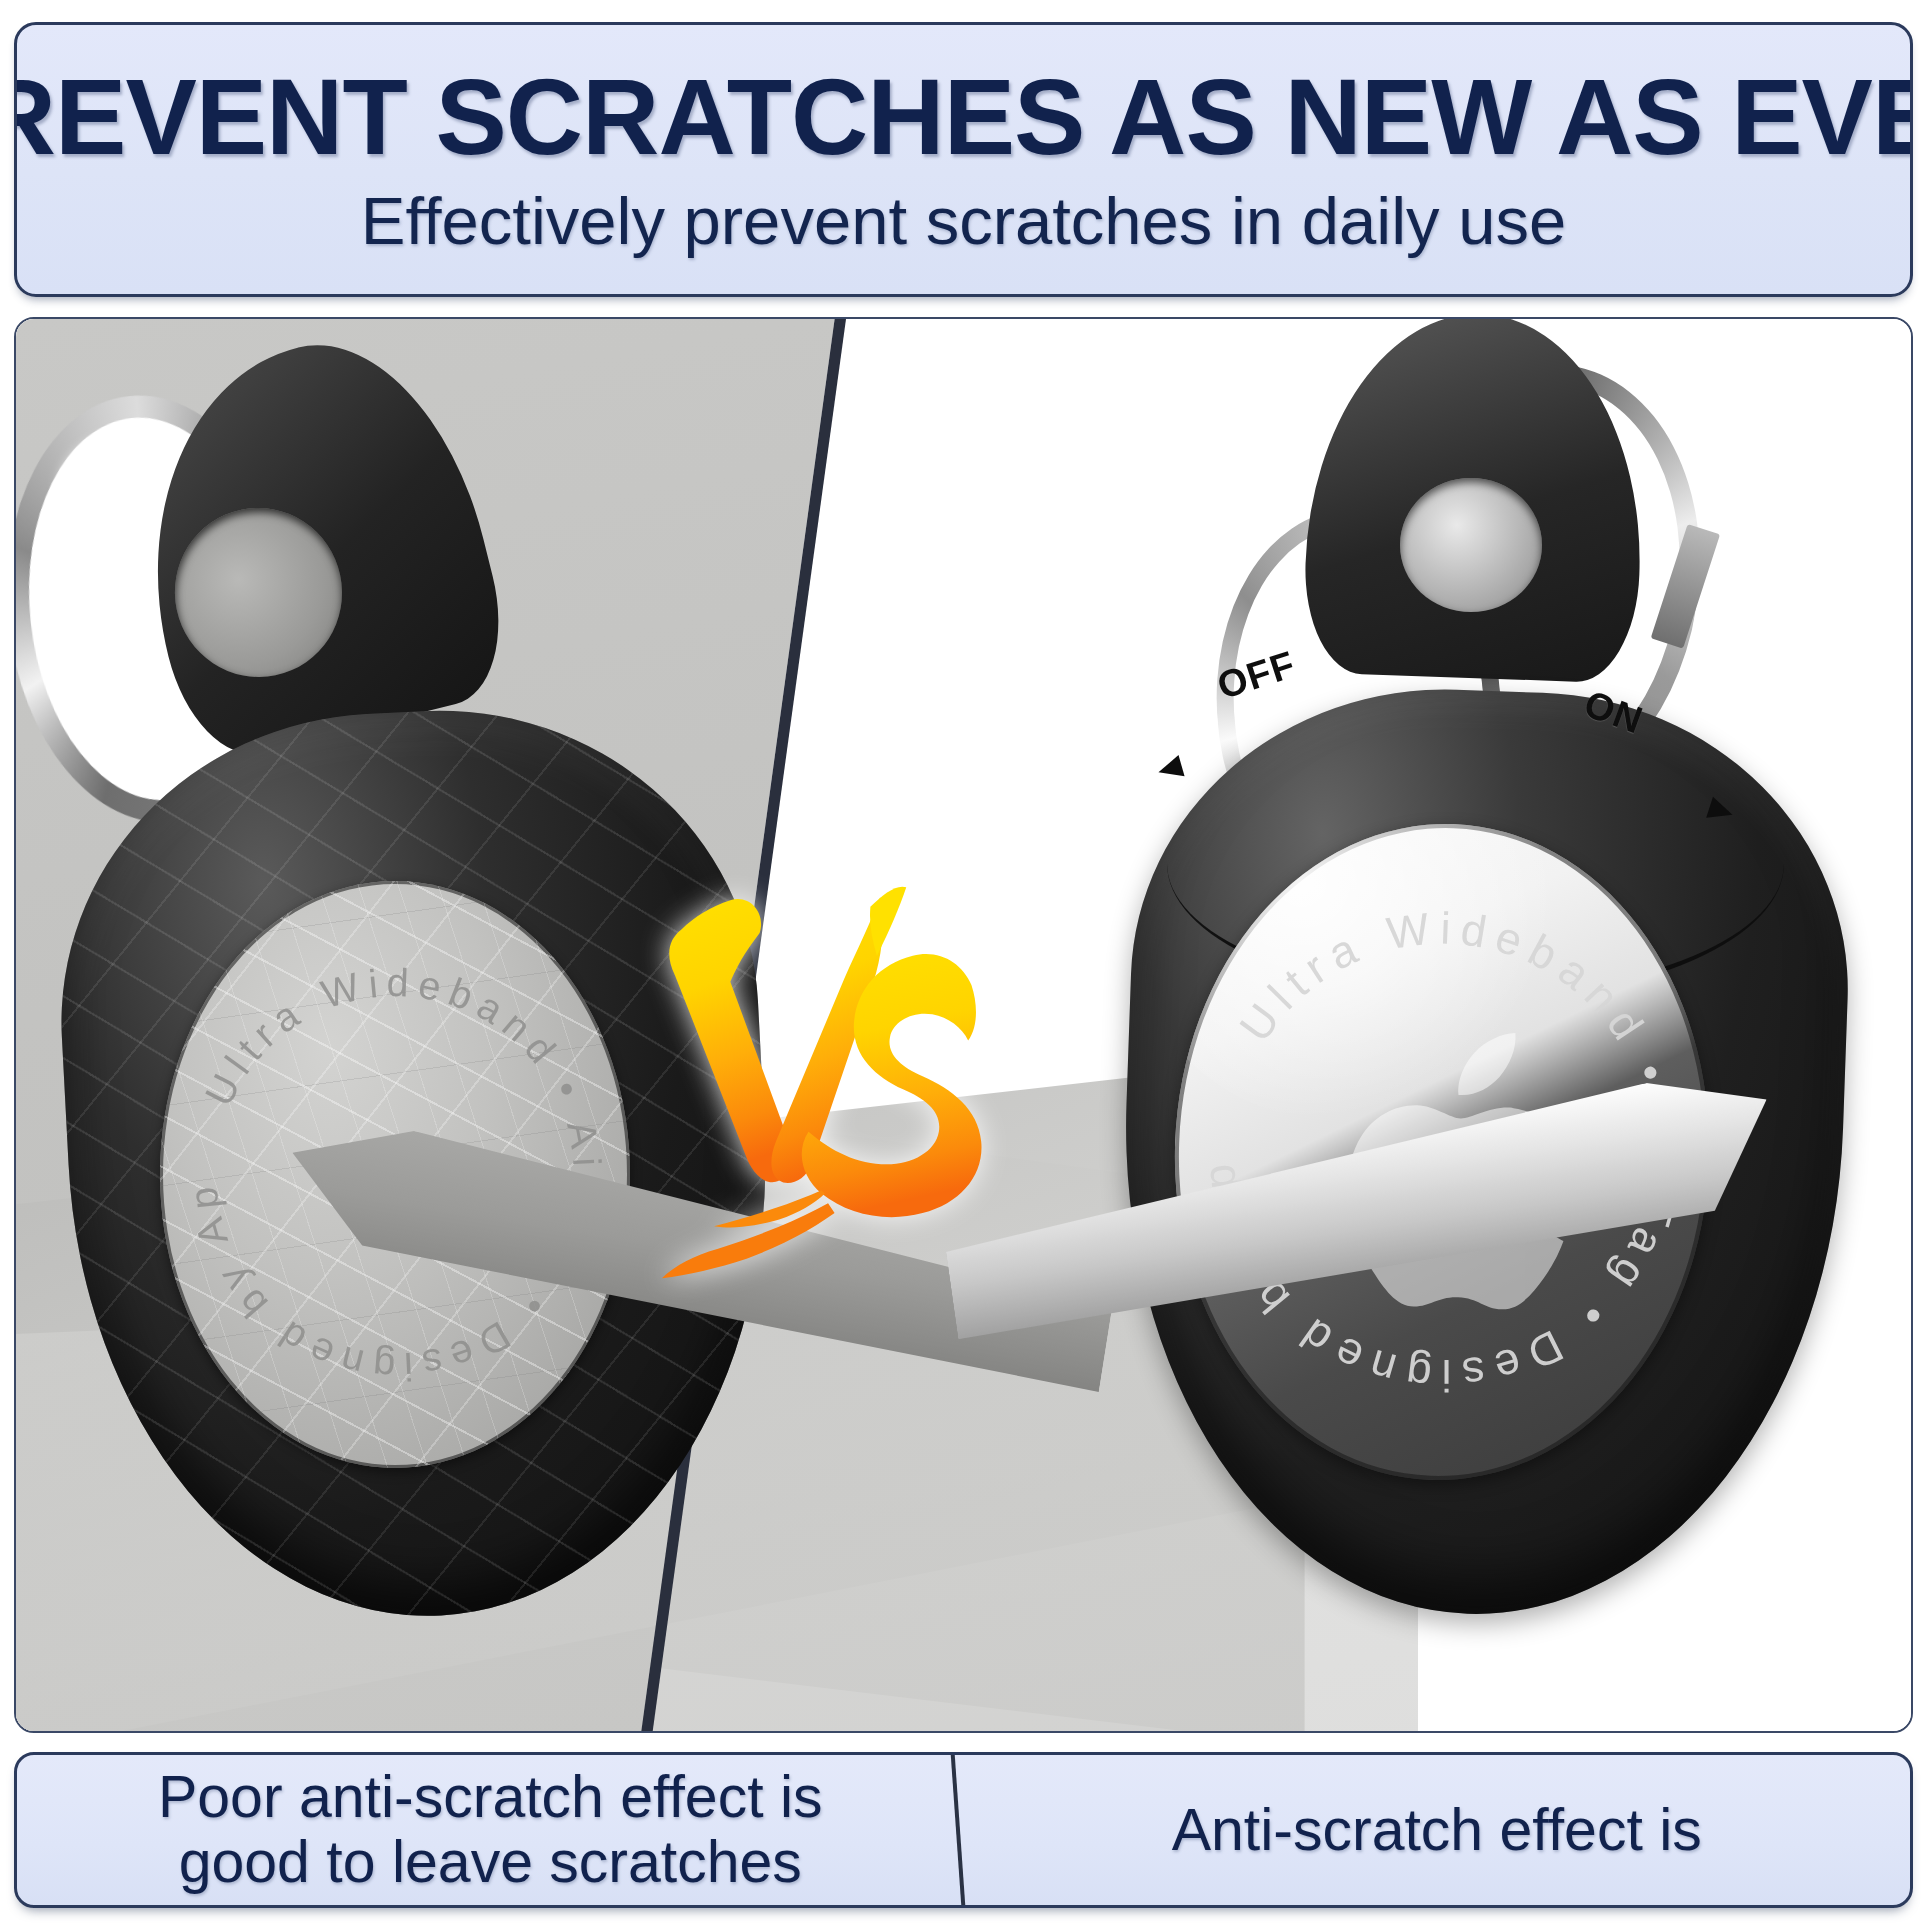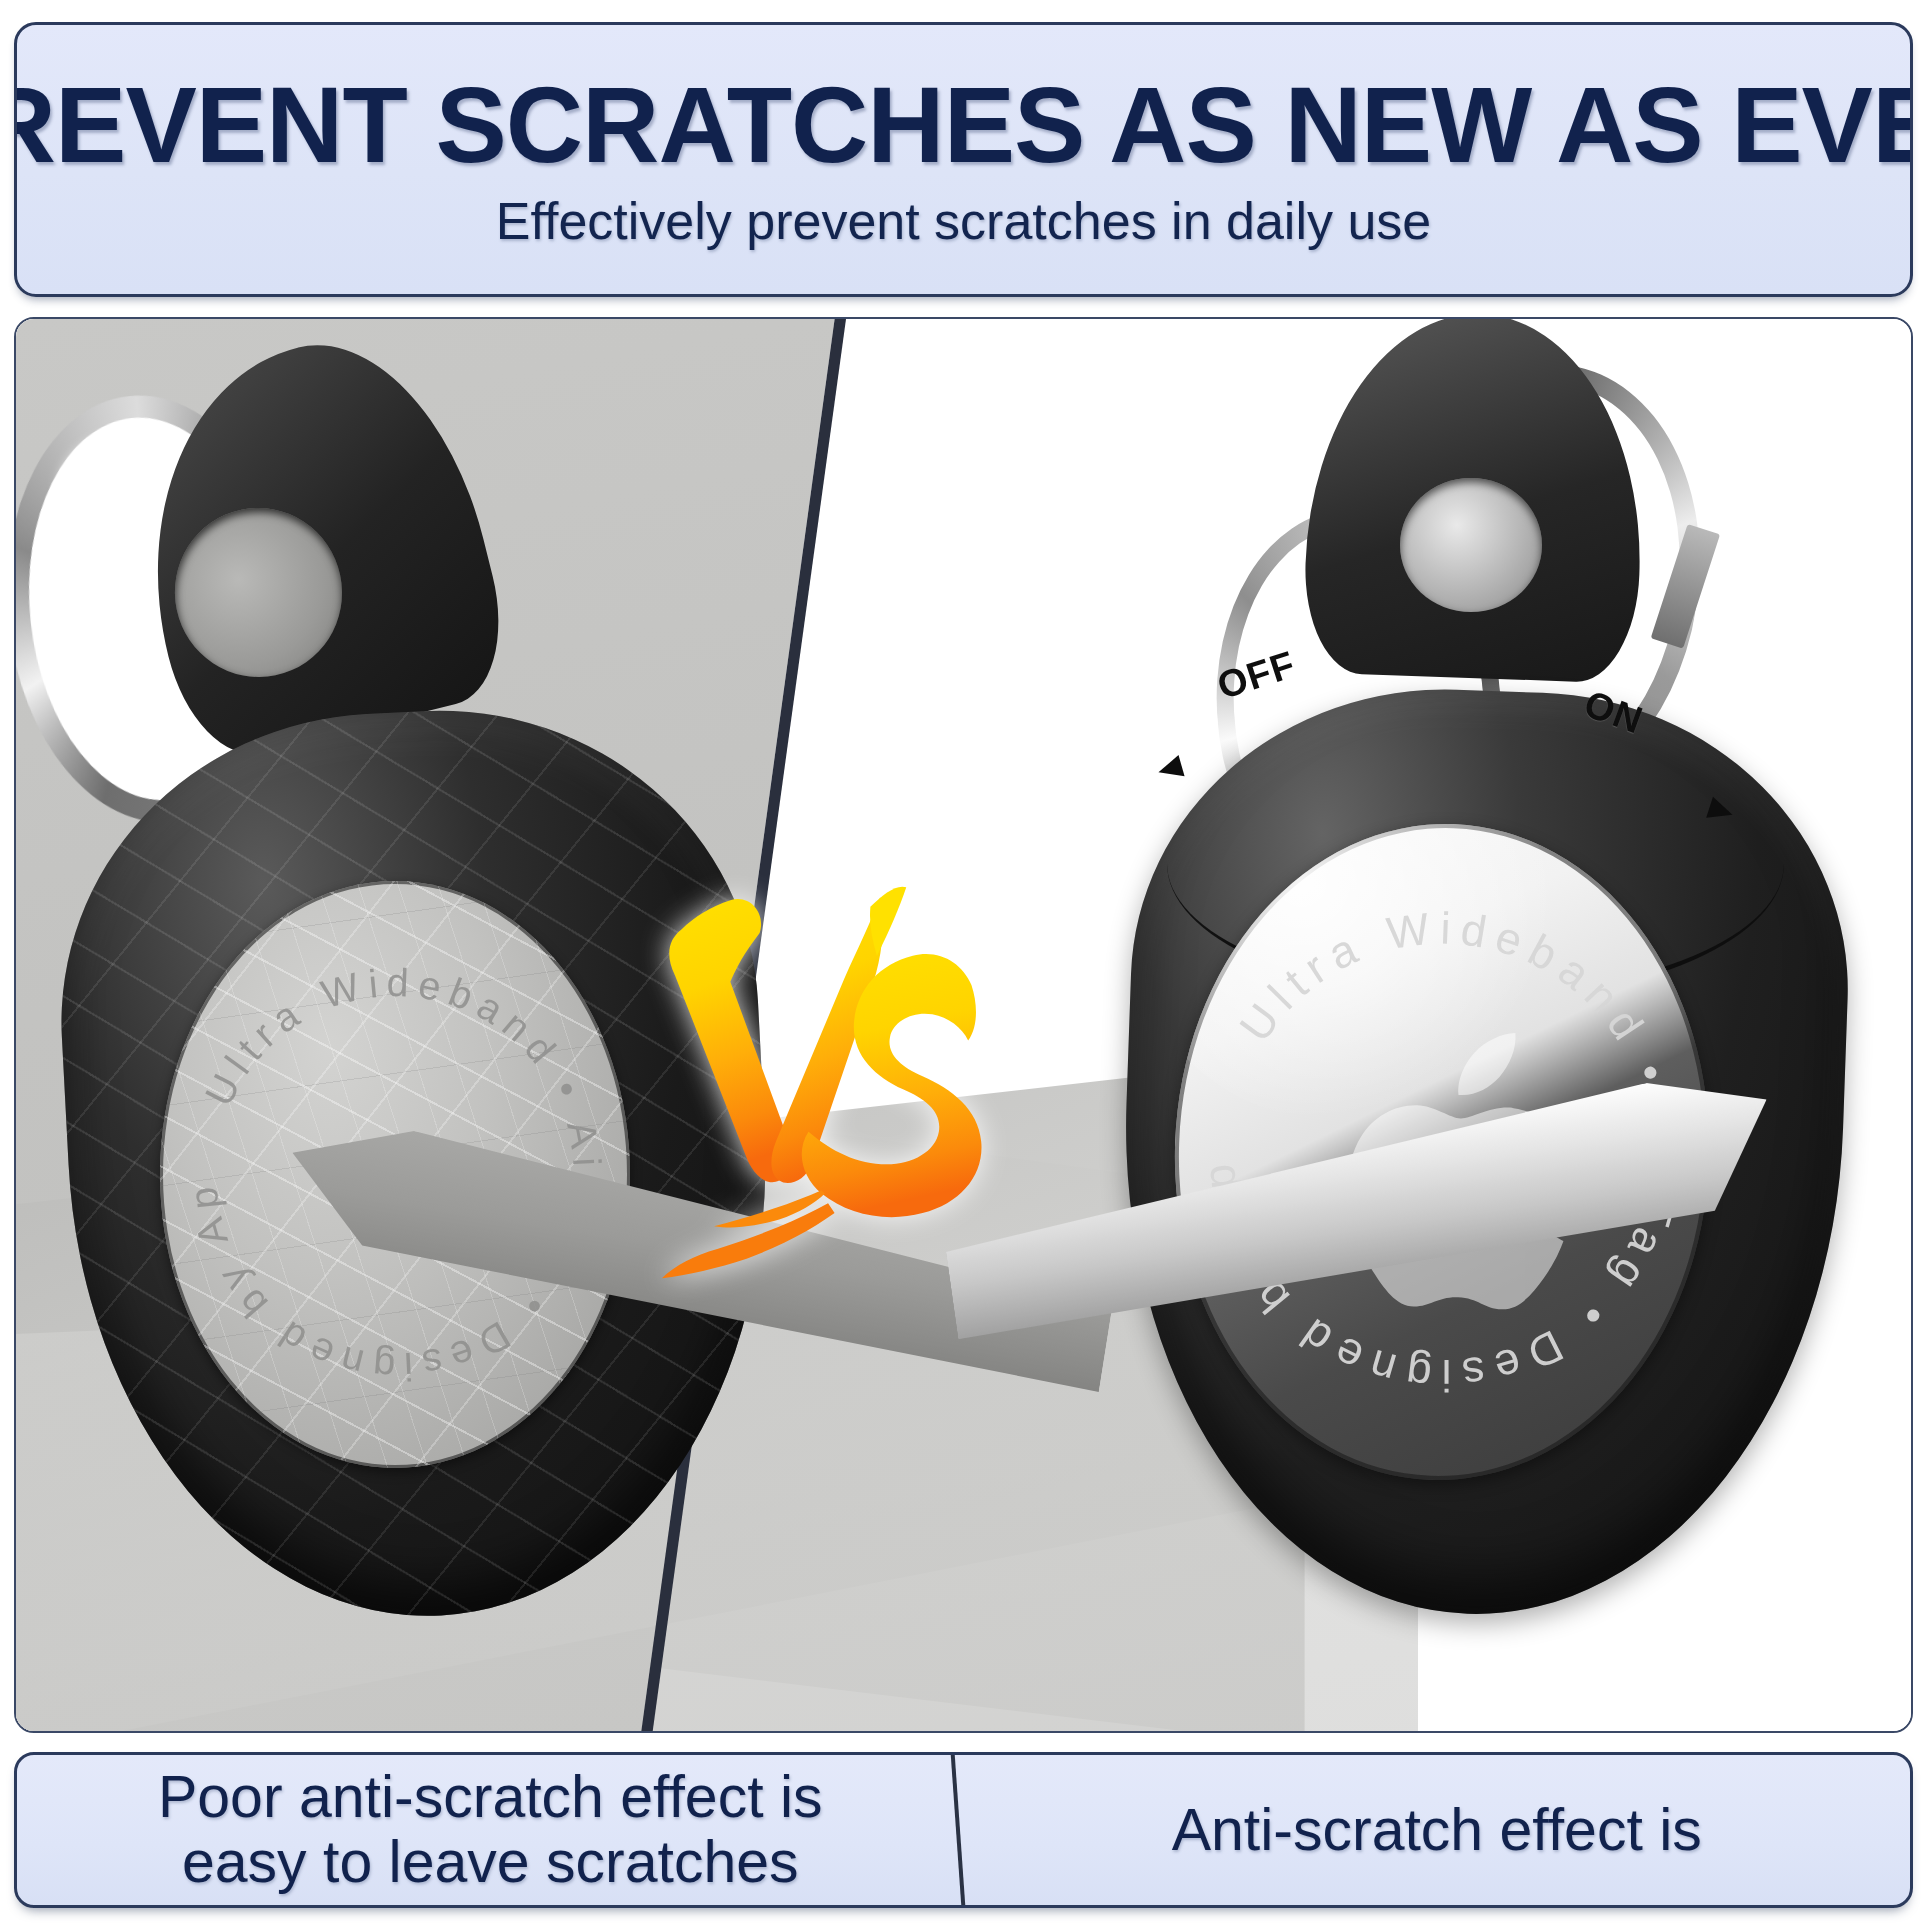--- a/index.html
+++ b/index.html
@@ -14,21 +14,21 @@
     box-shadow:0 6px 10px -4px rgba(40,55,90,.45);
     display:flex;flex-direction:column;align-items:center;justify-content:center;
     box-sizing:border-box;overflow:hidden;
   }
   .header-title{
     font-size:107px;font-weight:bold;color:#11224d;letter-spacing:-1px;
     line-height:1.02;white-space:nowrap;transform:scaleX(1.0);
     text-shadow:2px 3px 3px rgba(90,105,140,.45);
   }
   .header-sub{
-    font-size:52px;font-weight:normal;color:#13254f;line-height:1.05;
+    font-size:67px;font-weight:normal;color:#13254f;line-height:1.05;
     margin-top:14px;white-space:nowrap;
     text-shadow:1px 2px 3px rgba(100,115,150,.40);
   }
 
   
   .photo{
     position:absolute;left:14px;top:317px;width:1899px;height:1416px;
     border-radius:20px;overflow:hidden;background:#ffffff;
     border:2px solid #3a4866;box-sizing:border-box;
   }
@@ -384,21 +384,21 @@
         </svg>
       </div>
 
     </div>
   </div>
 
   <div class="captions">
     <div class="caption">
       <span>
         <span>Poor anti-scratch effect is</span><br>
-        <span>easy to leave scratches</span>
+        <span>good to leave scratches</span>
       </span>
     </div>
     <div class="caption">
       <span>
         <span>Anti-scratch effect is</span><br>
       </span>
     </div>
     <div class="caption-divider"></div>
   </div>
 

